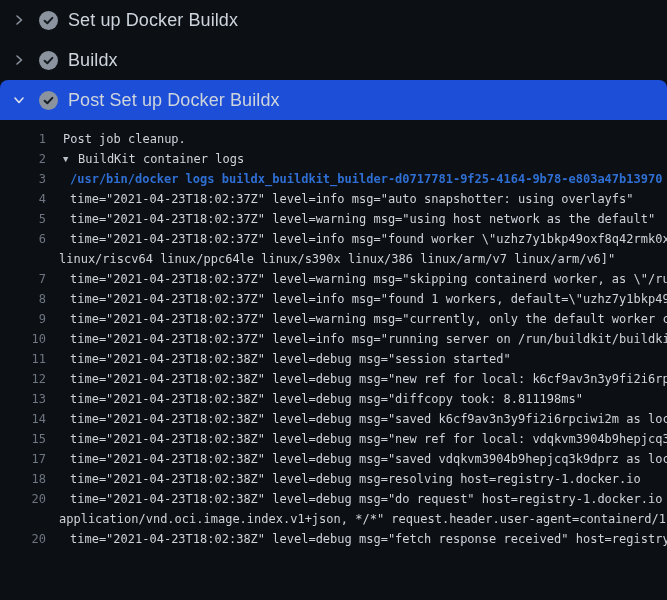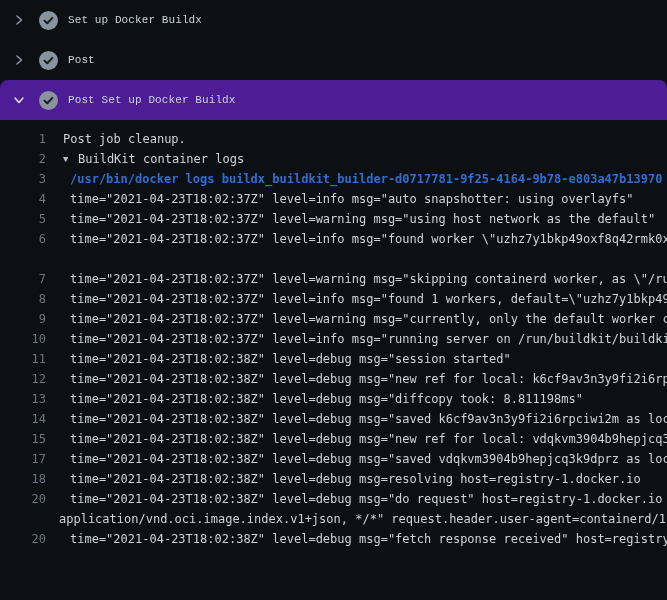--- a/index.html
+++ b/index.html
@@ -7,28 +7,28 @@
     width:667px;height:600px;overflow:hidden;
     background:#0c0f14;
     font-family:"Liberation Sans",sans-serif;
   }
   
   .steps{width:667px;}
   .step-row{
     height:40px;display:flex;align-items:center;
     padding-left:13px;box-sizing:border-box;cursor:pointer;
   }
-  .step-row.expanded{background:#4c1d95;border-radius:8px 8px 0 0;height:40px;}
+  .step-row.expanded{background:#1d4ed8;border-radius:8px 8px 0 0;height:40px;}
   .chev{width:12px;height:12px;flex:none;display:flex;align-items:center;justify-content:center;}
   .chev svg{display:block;}
   .chev .down{display:none;}
   .expanded .chev .down{display:block;}
   .status{width:19px;height:19px;flex:none;margin-left:14px;}
   .step-label{
-    margin-left:10px;font-size:11px;color:#cdd4dc;letter-spacing:.1px;font-family:Liberation Mono, monospace;
+    margin-left:10px;font-size:18px;color:#cdd4dc;letter-spacing:.1px;
   }
   
   .logs{
     padding-top:9px;
     font-family:"DejaVu Sans Mono","Liberation Mono",monospace;
     font-size:12px;color:#ced4da;
   }
   .log-row{display:flex;height:20px;line-height:20px;}
   .num{
     width:46px;flex:none;text-align:right;color:#6e7681;cursor:pointer;
@@ -66,21 +66,21 @@
     <span class="chev">
       <svg class="right" width="10" height="12" viewBox="0 0 10 12">
         <path d="M3 2 L7.5 6 L3 10" fill="none" stroke="#8b949e" stroke-width="1.6" stroke-linecap="round" stroke-linejoin="round"></path>
       </svg>
 
     </span>
     <svg class="status" viewBox="0 0 19 19">
       <circle cx="9.5" cy="9.5" r="9.5" fill="#8b949e"></circle>
       <path d="M5.6 9.8 L8.3 12.3 L13.4 6.9" fill="none" stroke="#161b22" stroke-width="2" stroke-linecap="round" stroke-linejoin="round"></path>
     </svg>
-    <span class="step-label">Post</span>
+    <span class="step-label">Buildx</span>
   </div>
 
 
   <div class="step-row expanded">
     <span class="chev">
 
       <svg class="down" width="12" height="10" viewBox="0 0 12 10">
         <path d="M2 3 L6 7.5 L10 3" fill="none" stroke="#dde2e8" stroke-width="1.6" stroke-linecap="round" stroke-linejoin="round"></path>
       </svg>
     </span>
@@ -124,20 +124,21 @@
 
   <div class="log-row d1">
     <span class="num">6</span>
 
     <span class="txt">time="2021-04-23T18:02:37Z" level=info msg="found worker \"uzhz7y1bkp49oxf8q42rmk0xj</span>
   </div>
 
   <div class="log-row cont">
     <span class="num"></span>
 
+    <span class="txt">linux/riscv64 linux/ppc64le linux/s390x linux/386 linux/arm/v7 linux/arm/v6]"</span>
   </div>
 
   <div class="log-row d1">
     <span class="num">7</span>
 
     <span class="txt">time="2021-04-23T18:02:37Z" level=warning msg="skipping containerd worker, as \"/run</span>
   </div>
 
   <div class="log-row d1">
     <span class="num">8</span>

